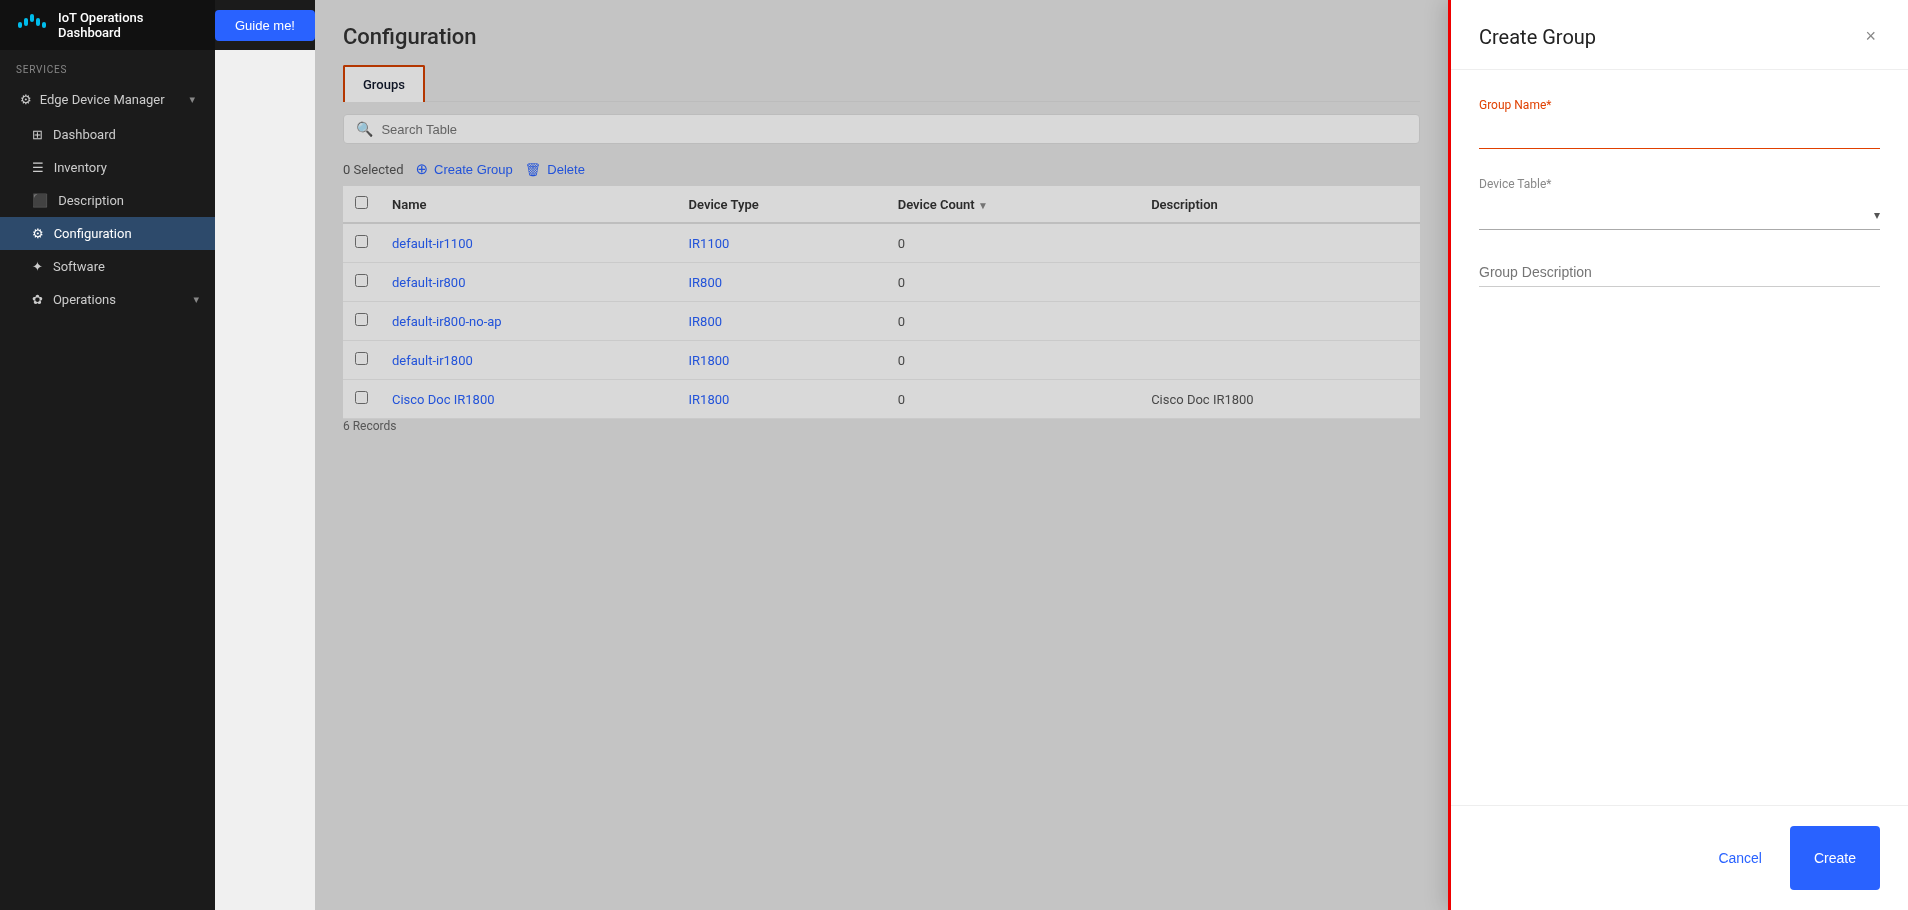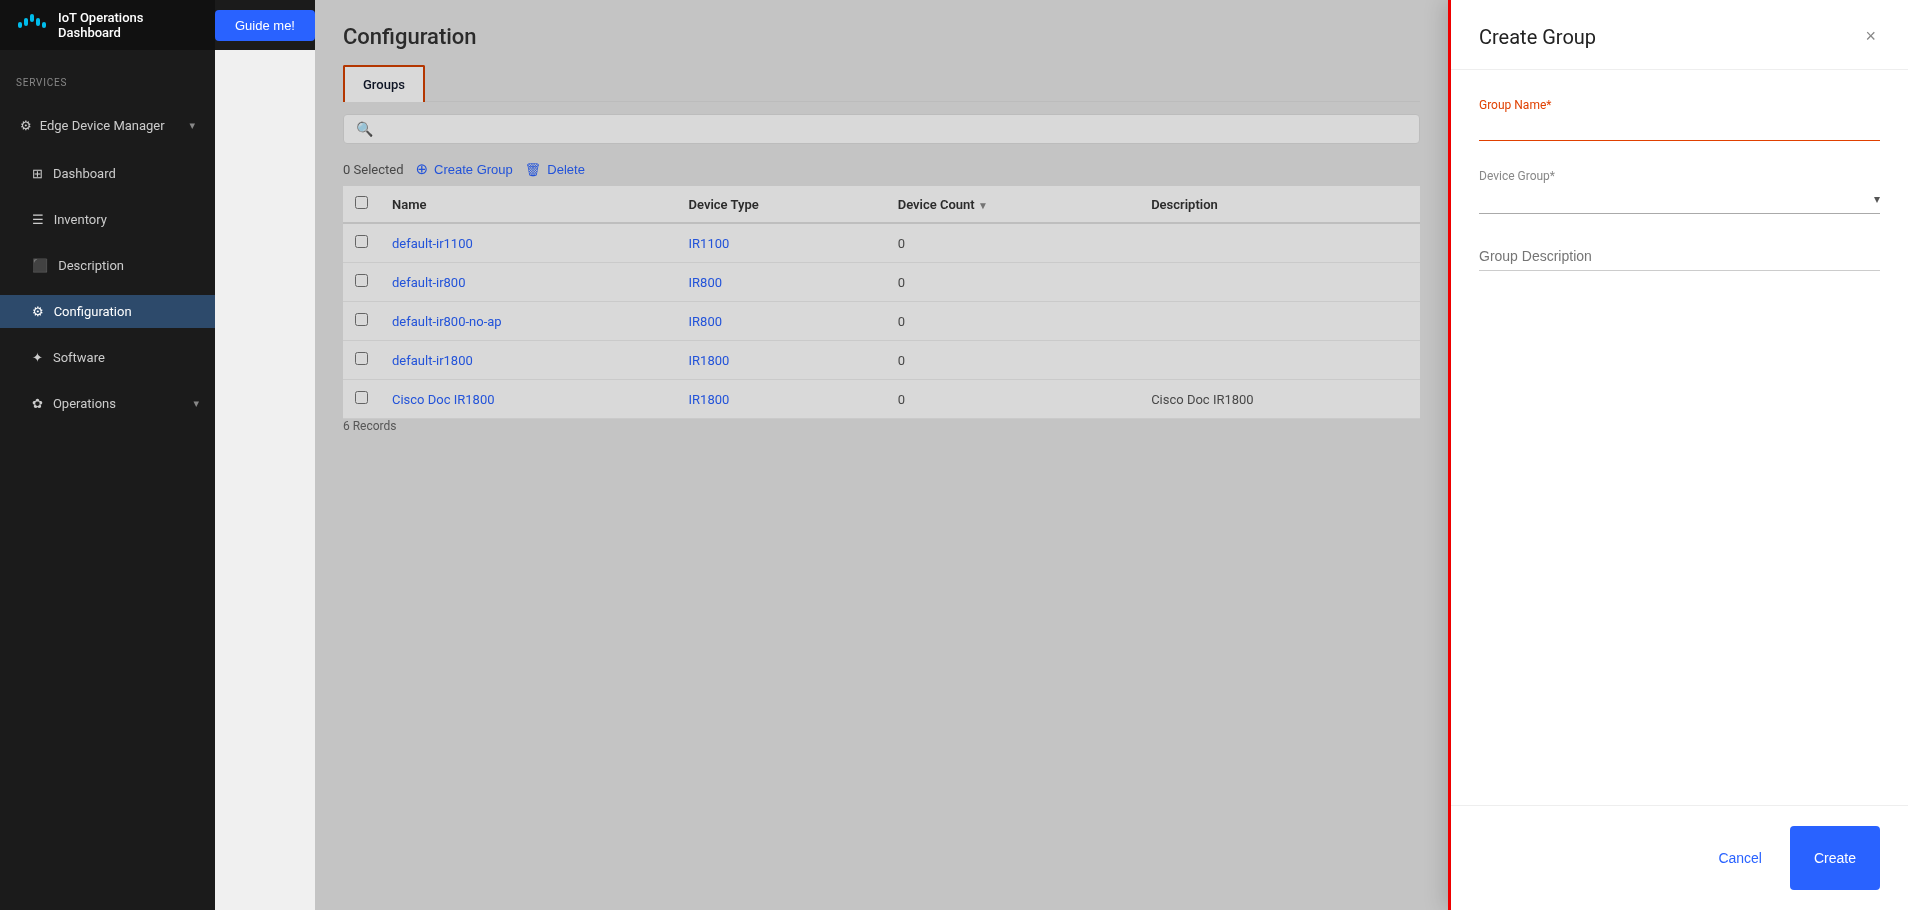--- a/index.html
+++ b/index.html
@@ -7,21 +7,20 @@
 
     
     .sidebar {
       width: 215px;
       min-width: 215px;
       background: #1b1b1b;
       color: #fff;
       display: flex;
       flex-direction: column;
       height: 100%;
-      gap: 13px;
     }
     .sidebar-header {
       display: flex;
       align-items: center;
       padding: 14px 16px;
       background: #111;
       gap: 10px;
       height: 50px;
     }
     .cisco-logo {
@@ -276,21 +275,21 @@
       flex: 1;
       padding: 28px 28px;
       display: flex;
       flex-direction: column;
       gap: 28px;
     }
 
     .form-field {
       display: flex;
       flex-direction: column;
-      gap: 0;
+      gap: 8px;
     }
     .form-label {
       font-size: 12px;
       color: #e04000;
     }
     .form-input {
       border: none;
       border-bottom: 1px solid #e04000;
       outline: none;
       padding: 6px 0;
@@ -426,20 +425,21 @@
 
       <div class="tabs-bar">
         <div class="tab-item active">
           <span>Groups</span>
         </div>
       </div>
 
       <div class="table-toolbar">
         <div class="search-wrap">
           <span class="search-icon">🔍</span>
+          <input class="search-input" type="text" placeholder="Search Table" style="">
         </div>
       </div>
 
       <div class="selection-bar">
         <span>0 Selected</span>
         <button class="create-group-btn">
           <span style="font-size:15px;color:#2962ff;">⊕</span>
           <span>Create Group</span>
         </button>
         <button class="delete-btn">
@@ -512,21 +512,21 @@
   </div>
 
   <div class="panel-body">
 
     <div class="form-field">
       <label class="form-label">Group Name*</label>
       <input class="form-input" type="text" style="">
     </div>
 
     <div class="form-field">
-      <label class="form-select-label">Device Group*</label>
+      <label class="form-select-label">Device Table*</label>
       <div class="form-select-wrap">
         <select class="form-select">
           <option value=""></option>
           <option value="IR1100">IR1100</option>
           <option value="LoRaWAN">LoRaWAN</option>
           <option value="IR800">IR800</option>
           <option value="IR1800">IR1800</option>
         </select>
         <span class="select-chevron">▾</span>
       </div>

